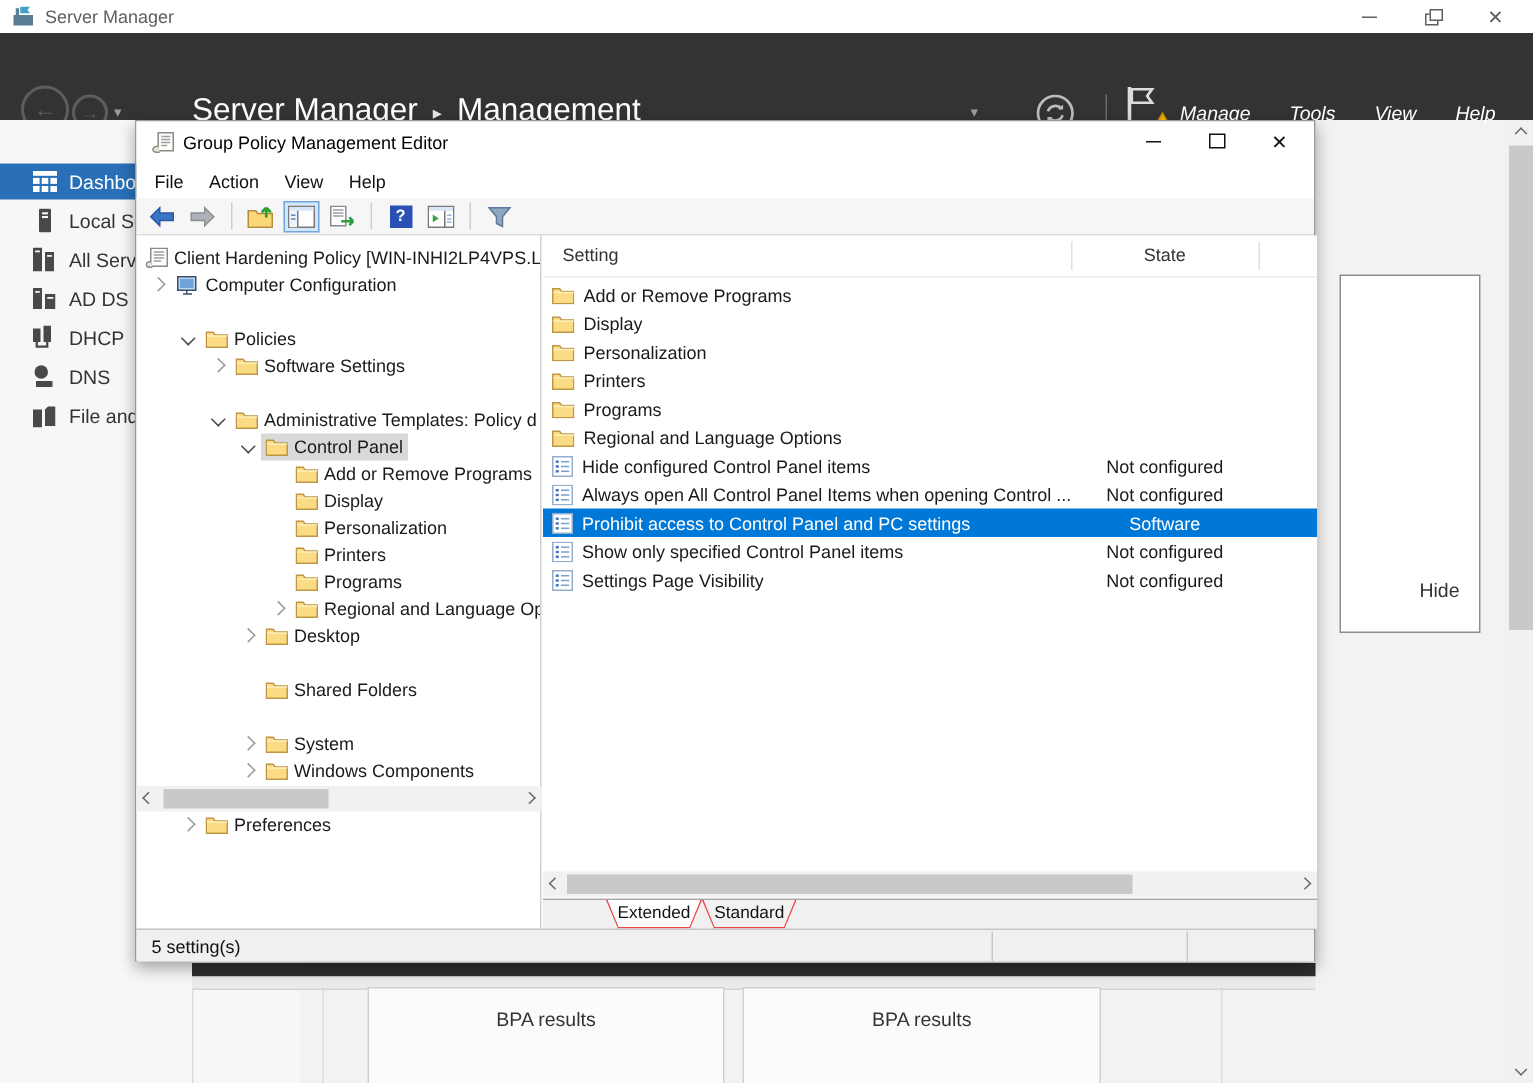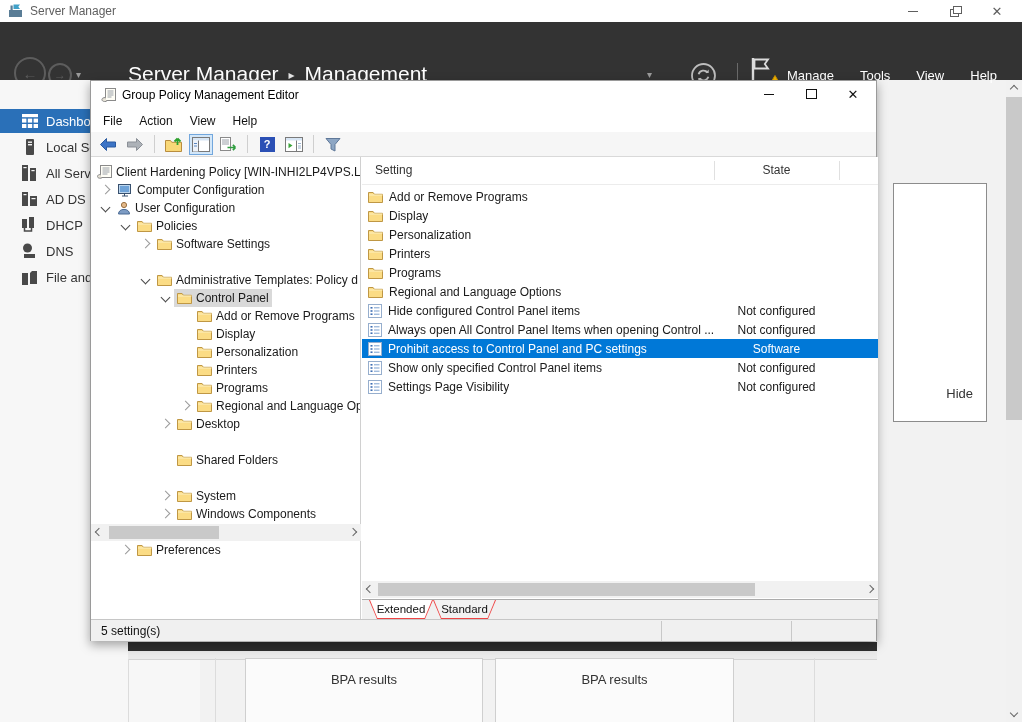--- a/index.html
+++ b/index.html
@@ -29,21 +29,21 @@
   
   .hdr{position:absolute;left:0;top:22px;width:1022px;height:58px;background:#333333;color:#fff;}
   .navc{position:absolute;border-radius:50%;border:2px solid #5d5d5d;color:#5d5d5d;
         display:flex;align-items:center;justify-content:center;}
   .navc.back{left:14px;top:35px;width:28px;height:28px;font-size:15px;}
   .navc.fwd{left:48px;top:41px;width:20px;height:20px;font-size:12px;}
   .caret{position:absolute;color:#9a9a9a;font-size:10px;}
   .crumb{position:absolute;left:128px;top:40px;display:flex;align-items:center;font-size:21px;font-weight:300;color:#fff;}
   .crumb .sep{font-size:12px;margin:0 10px;transform:translateY(1px);color:#e8e8e8;}
   .hdr .vline{position:absolute;left:737px;top:41px;width:1px;height:22px;background:#6a6a6a;}
-  .hmenus{position:absolute;right:25px;top:46px;display:flex;gap:26px;font-size:13px;color:#fff;}
+  .hmenus{position:absolute;right:25px;top:46px;display:flex;gap:26px;font-size:13px;color:#fff;font-style:italic;}
   .hmenus div{cursor:default;}
   .flagwrap{position:absolute;left:750px;top:35px;width:40px;height:40px;}
   .warntri{position:absolute;left:12px;top:17px;}
 
   
   .sidebar{position:absolute;left:0;top:80px;width:200px;height:642px;background:#f7f7f7;}
   .sbitem{position:absolute;left:0;width:200px;height:24px;display:flex;align-items:center;
           color:#333;font-size:13px;}
   .sbitem .sbicon{width:17px;margin-left:21px;margin-right:8px;color:#494949;display:flex;justify-content:center;}
   .sbitem.sel{background:#2a70b8;color:#fff;}
@@ -105,21 +105,21 @@
   .lrow{position:absolute;left:0;width:516px;height:19px;display:flex;align-items:center;
         padding-left:6px;gap:6px;font-size:12px;color:#1a1a1a;box-sizing:border-box;}
   .lrow .lstate{position:absolute;left:352px;width:125px;text-align:center;}
   .lrow.sel{background:#0078d7;color:#fff;}
   .lrow span{white-space:nowrap;overflow:hidden;}
 
   
   .tabstrip{position:absolute;left:271px;top:518px;width:516px;height:20px;background:#f0f0f0;
             border-top:1px solid #ababab;box-sizing:border-box;}
   .tab{position:absolute;top:0;height:19px;clip-path:polygon(0 0,100% 0,calc(100% - 8px) 100%,8px 100%);
-       background:#ef4444;}
+       background:#ef4444;margin-left:35px;}
   .tabin{position:absolute;left:1px;right:1px;top:0;bottom:1px;
          clip-path:polygon(0 0,100% 0,calc(100% - 7.4px) 100%,7.4px 100%);background:#f2f2f2;
          display:flex;align-items:center;justify-content:center;font-size:11.5px;color:#111;}
   .tab.on .tabin{background:#fff;}
   .gstatus{position:absolute;left:0;top:538px;width:785px;height:22px;background:#f0f0f0;
            border-top:1px solid #c6c6c6;font-size:12px;color:#111;box-sizing:border-box;}
   .gstatus .txt{position:absolute;left:10px;top:4px;}
   .gstatus .sdiv{position:absolute;top:1px;width:1px;height:20px;background:#c8c8c8;}
 </style>
 </head>
@@ -391,32 +391,20 @@
             <span class="ticon">
               <svg width="16" height="14" viewBox="0 0 16 14">
                 <rect x="1.5" y="1.5" width="12" height="9" fill="#bcd6ee" stroke="#38506e"></rect>
                 <rect x="3" y="3" width="9" height="6" fill="#6fa3d8"></rect>
                 <path d="M5 13h6M7.5 10.5V13" stroke="#38506e"></path>
               </svg>
             </span>
             <span class="tlabel">Computer Configuration</span>
           </span>
         </div>
-        <div class="trow" style="top:42px">
-          <span class="chev down" style="left:11px"></span>
-          <span class="tgrp" style="left:23px">
-            <span class="ticon">
-              <svg width="14" height="14" viewBox="0 0 14 14">
-                <circle cx="7" cy="4" r="2.6" fill="#e3b98a" stroke="#9a7040"></circle>
-                <path d="M1.5 13c0-3 2.5-4.6 5.5-4.6s5.5 1.6 5.5 4.6z" fill="#7d9cc4" stroke="#4a6a94"></path>
-              </svg>
-            </span>
-            <span class="tlabel">User Configuration</span>
-          </span>
-        </div>
         <div class="trow" style="top:60px">
           <span class="chev down" style="left:31px"></span>
           <span class="tgrp" style="left:43px">
             <span class="ticon">
               <svg width="15" height="12" viewBox="0 0 15 12">
                 <path d="M.5 11.5v-10h4.6l1.3 1.8h8.1v8.2z" fill="#fbdc85" stroke="#bf9744"></path>
                 <path d="M1 4h13.5" stroke="#fdf0c0"></path>
               </svg>
             </span>
             <span class="tlabel">Policies</span>

